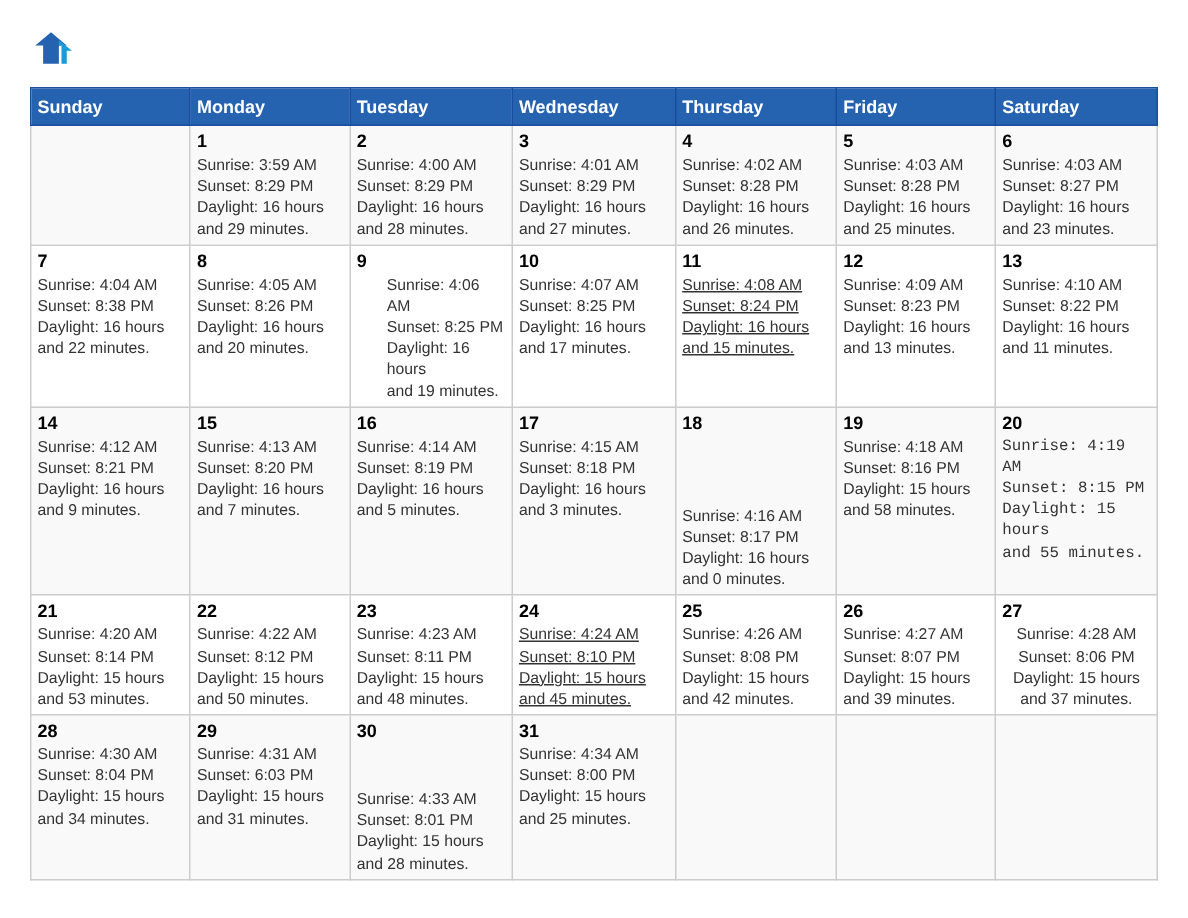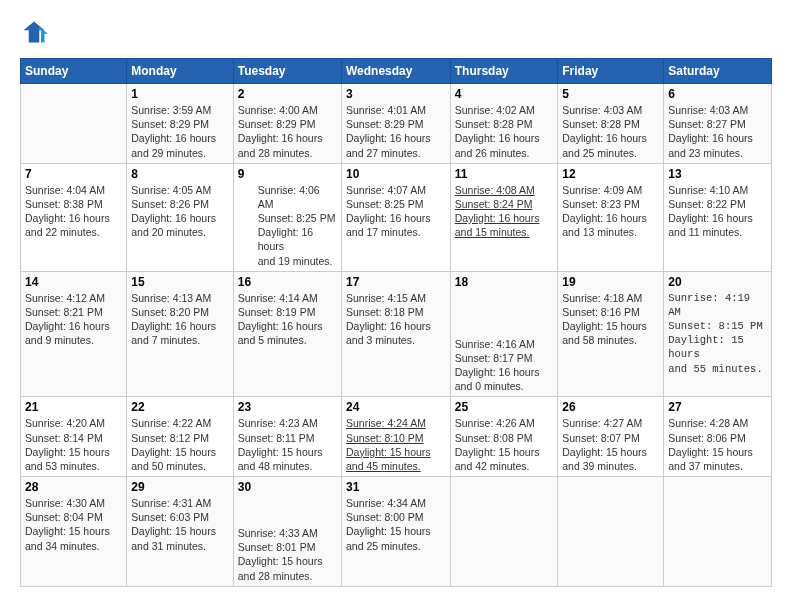--- a/index.html
+++ b/index.html
@@ -312,21 +312,21 @@
           </td>
           <td>
             <span class="day-num">26</span>
             <div class="cell-text" style="white-space: pre-line;">Sunrise: 4:27 AM
 Sunset: 8:07 PM
 Daylight: 15 hours
 and 39 minutes.</div>
           </td>
           <td>
             <span class="day-num">27</span>
-            <div class="cell-text" style="white-space: pre-line;">Sunrise: 4:28 AM
+            <div class="cell-text" style="white-space: pre-line; text-align: center;">Sunrise: 4:28 AM
 Sunset: 8:06 PM
 Daylight: 15 hours
 and 37 minutes.</div>
           </td>
         </tr>
         <tr>
           <td>
             <span class="day-num">28</span>
             <div class="cell-text" style="white-space: pre-line;">Sunrise: 4:30 AM
 Sunset: 8:04 PM

